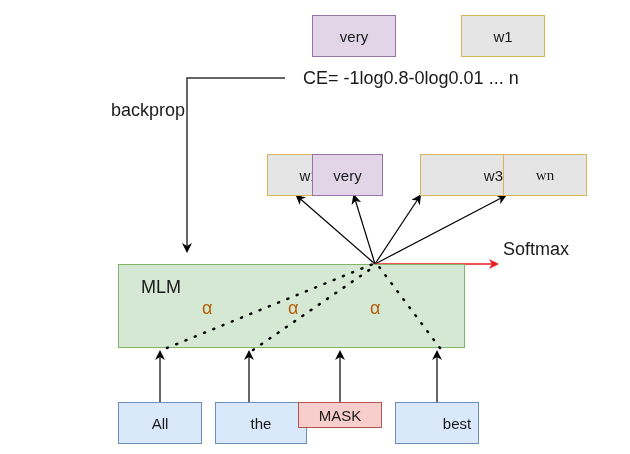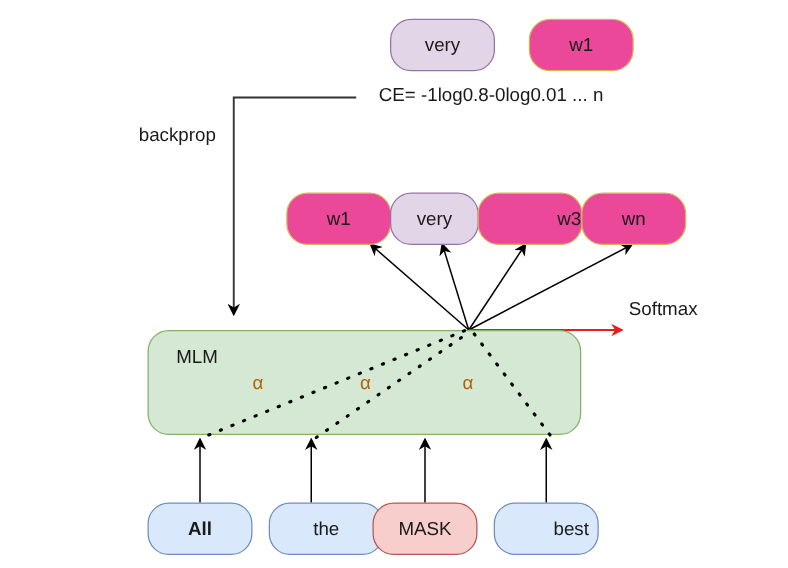--- a/index.html
+++ b/index.html
@@ -1,25 +1,25 @@
 <!DOCTYPE html>
 <html><head>
 <meta charset="utf-8">
 <style>
   html, body { margin:0; padding:0; background:#ffffff; }
   body { width:630px; height:454px; position:relative; overflow:hidden;
          font-family:"Liberation Sans", sans-serif; color:#1a1a1a; }
   .box { position:absolute; box-sizing:border-box; display:flex; align-items:center; justify-content:center;
-         font-size:15px;border-radius:17px; }
-  .yellow { background:#ec4899; border:1.5px solid #d6b656; }
+         font-size:15px; }
+  .yellow { background:#e5e5e5; border:1.5px solid #d6b656;margin-left:38px; }
   .purple { background:#e1d5e7; border:1.5px solid #9673a6; }
   .blue { background:#dae8fc; border:1.5px solid #6c8ebf; }
   .red { background:#f8cecc; border:1.5px solid #b85450; }
   .green { background:#d5e8d4; border:1.5px solid #82b366; }
-  .label { position:absolute; font-size:15px; white-space:nowrap; }
+  .label { position:absolute; font-size:18px; white-space:nowrap; }
   svg { position:absolute; left:0; top:0; }
 </style>
 </head>
 <body>
 
 <svg width="630" height="454">
   <defs>
     <marker id="ah" markerWidth="10" markerHeight="10" refX="8" refY="5" orient="auto" markerUnits="userSpaceOnUse">
       <path d="M0,0 L10,5 L0,10 L3,5 Z" fill="#000"></path>
     </marker>
@@ -55,42 +55,42 @@
 
 <div class="box yellow" style="left:229px;top:154px;width:84px;height:42px;">
   <span>w1</span>
 </div>
 <div class="box purple" style="left:312px;top:154px;width:71px;height:42px;">
   <span>very</span>
 </div>
 <div class="box yellow" style="left:382px;top:154px;width:84px;height:42px;justify-content:flex-end;">
   <span>w3</span>
 </div>
-<div class="box yellow" style="left:465px;top:154px;width:84px;height:42px;">
+<div class="box yellow" style="left:465px;top:154px;width:84px;height:42px;font-family:Liberation Serif, serif;">
   <span>wn</span>
 </div>
 
 <div class="label" style="left:503px;top:239px;">Softmax</div>
 
 <div class="box green" style="left:118px;top:264px;width:347px;height:84px;"></div>
 <div class="label" style="left:141px;top:277px;">MLM</div>
 <div class="label" style="left:202px;top:298px;color:#b45f06;">α</div>
 <div class="label" style="left:288px;top:298px;color:#b45f06;">α</div>
 <div class="label" style="left:370px;top:298px;color:#b45f06;">α</div>
 
 <svg width="630" height="454">
   <line x1="167" y1="348" x2="373" y2="264" stroke="#000" stroke-width="2.5" stroke-dasharray="1 9" stroke-linecap="round"></line>
   <line x1="253" y1="350" x2="375" y2="266" stroke="#000" stroke-width="2.5" stroke-dasharray="1 9" stroke-linecap="round"></line>
   <line x1="440" y1="348" x2="377" y2="264" stroke="#000" stroke-width="2.5" stroke-dasharray="1 9" stroke-linecap="round"></line>
 </svg>
 
-<div class="box blue" style="left:118px;top:402px;width:84px;height:42px;font-weight:bold;">
+<div class="box blue" style="left:118px;top:402px;width:84px;height:42px;">
   <span>All</span>
 </div>
 <div class="box blue" style="left:215px;top:402px;width:92px;height:42px;">
   <span>the</span>
 </div>
-<div class="box red" style="left:298px;top:402px;width:84px;height:42px;">
+<div class="box red" style="left:298px;top:402px;width:84px;height:26px;">
   <span>MASK</span>
 </div>
 <div class="box blue" style="left:395px;top:402px;width:84px;height:42px;padding-left:40px;">
   <span>best</span>
 </div>
 
 </body></html>

